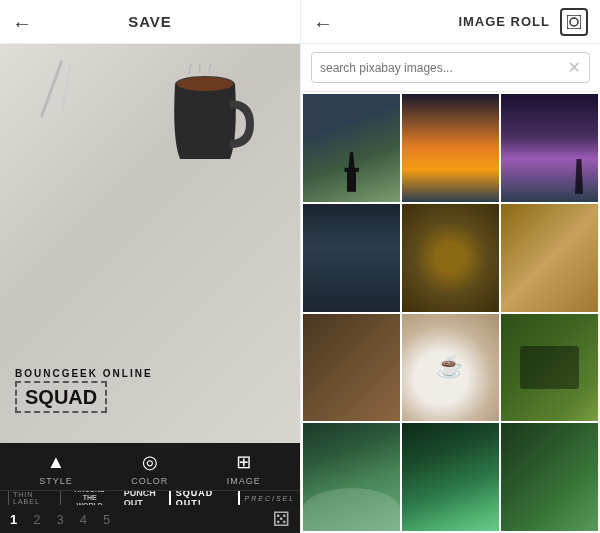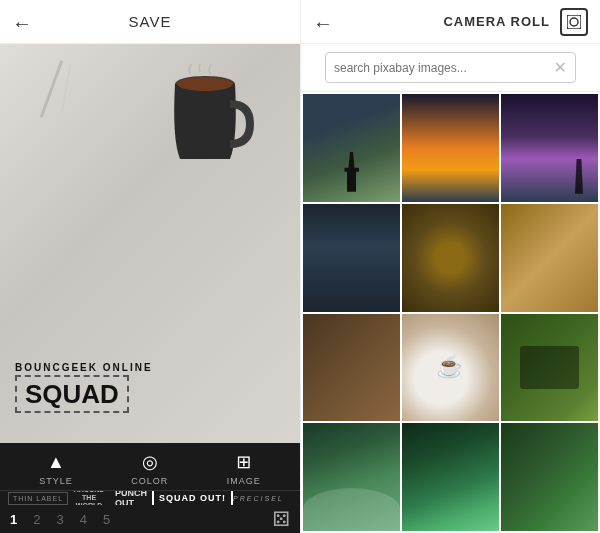--- a/index.html
+++ b/index.html
@@ -34,21 +34,21 @@
     .left-header .back-arrow {
       position: absolute;
       left: 12px;
       font-size: 20px;
       color: #333;
       cursor: pointer;
     }
 
     .left-header .save-label {
       font-size: 15px;
-      font-weight: normal;
+      font-weight: bold;
       letter-spacing: 1px;
       color: #333;
     }
 
     .canvas-area {
       flex: 1;
       background: #e8e8e8;
       display: flex;
       align-items: center;
       justify-content: center;
@@ -133,20 +133,21 @@
       font-size: 9px;
       color: #aaa;
       letter-spacing: 1px;
       text-transform: uppercase;
     }
 
     .toolbar-styles {
       display: flex;
       align-items: center;
       padding: 5px 8px;
+      gap: 8px;
       overflow-x: hidden;
     }
 
     .style-item {
       display: flex;
       flex-direction: column;
       align-items: center;
       justify-content: center;
       min-width: 42px;
       height: 24px;
@@ -262,21 +263,21 @@
       height: 28px;
       border: 2.5px solid #333;
       border-radius: 4px;
       display: flex;
       align-items: center;
       justify-content: center;
       font-size: 13px;
     }
 
     .search-bar {
-      padding: 8px 24px;
+      padding: 8px 10px;
       border-bottom: 1px solid #eee;
     }
 
     .search-input-wrap {
       display: flex;
       align-items: center;
       border: 1px solid #ccc;
       border-radius: 4px;
       padding: 5px 8px;
       background: #fff;
@@ -424,21 +425,21 @@
           <path d="M40,8 Q38,1 42,-2" stroke="#aaa" stroke-width="1.5" fill="none" opacity="0.5"></path>
           <path d="M50,10 Q48,3 52,0" stroke="#aaa" stroke-width="1.5" fill="none" opacity="0.5"></path>
         </svg>
       </div>
 
       <div class="text-overlay">
         <div style="font-size:10px; font-weight:900; letter-spacing:2px; color:#111; text-transform:uppercase; font-family:'Arial Black',Arial,sans-serif;">
           BOUNCGEEK ONLINE
         </div>
         <div class="dotted-border">
-          <div style="font-size:26px; font-weight:900; color:#111; text-transform:uppercase; font-family:'Arial Black',Arial,sans-serif; line-height:1;">
+          <div style="font-size:20px; font-weight:900; color:#111; text-transform:uppercase; font-family:'Arial Black',Arial,sans-serif; line-height:1;">
             SQUAD
           </div>
         </div>
       </div>
     </div>
   </div>
 
   <div class="bottom-toolbar">
 
     <div class="toolbar-icons">
@@ -482,21 +483,21 @@
       <span class="page-num inactive">5</span>
       <span class="dice-icon">⚄</span>
     </div>
   </div>
 </div>
 
 <div class="right-panel">
 
   <div class="right-header">
     <span class="back-arrow">←</span>
-    <span class="camera-roll-label">CAMERA ROLL</span>
+    <span class="camera-roll-label">IMAGE ROLL</span>
     <div class="camera-roll-icon">
       <svg width="14" height="14" viewBox="0 0 14 14">
         <circle cx="7" cy="7" r="4" fill="none" stroke="#333" stroke-width="1.5"></circle>
         <rect x="0" y="0" width="14" height="14" rx="2" fill="none" stroke="#333" stroke-width="1.5"></rect>
       </svg>
     </div>
   </div>
 
   <div class="search-bar">
     <div class="search-input-wrap">

